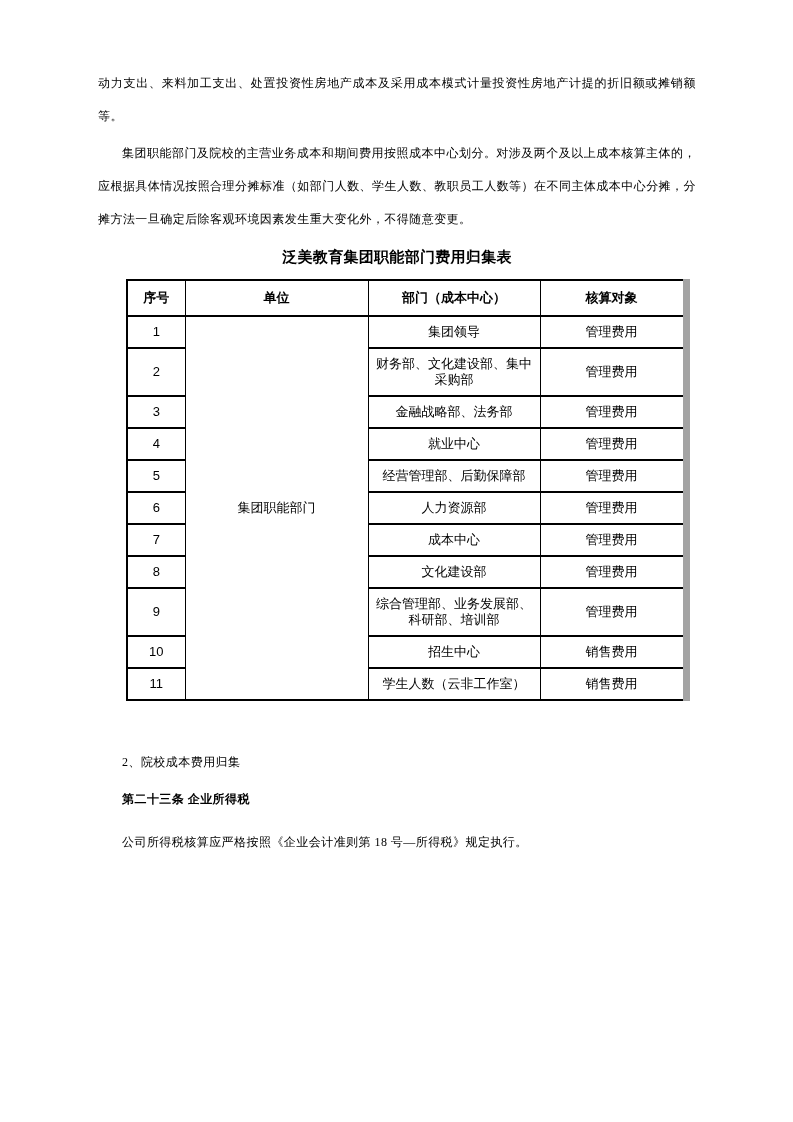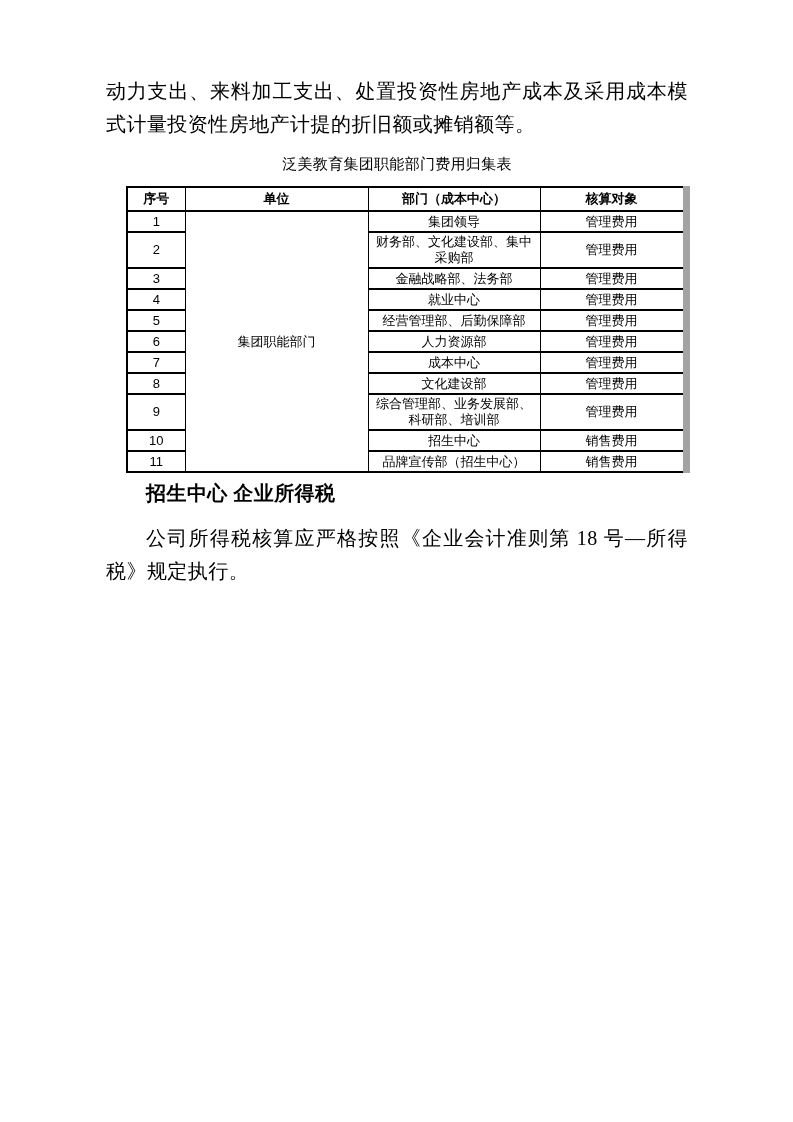--- a/index.html
+++ b/index.html
@@ -9,73 +9,74 @@
     height: 1122px;
     margin: 0 auto;
     background: #ffffff;
     box-sizing: border-box;
     padding: 63px 93px 0 94px;
     font-family: "Liberation Serif", "DejaVu Serif", serif;
     color: #000000;
     overflow: hidden;
   }
   .para {
-    margin: 12px;
-    font-size: 20px;
+    margin: 4px;
+    font-size: 12px;
     line-height: 33px;
     letter-spacing: 0.45px;
     text-align: justify;
   }
   .indent { text-indent: 2em; }
   .mt-tiny  { margin-top: 3px; }
   .mt-sm    { margin-top: 4px; }
   .mt-med   { margin-top: 10px; }
   .mt-sub   { margin-top: 12px; }
   .mt-sect  { margin-top: 45px; }
   .bold { font-weight: bold; }
   .table-title {
     margin: 10px 0 0 0;
     font-size: 15px;
     line-height: 22px;
-    font-weight: normal;
+    font-weight: bold;
     text-align: center;
     letter-spacing: 0.3px;
   }
   table.expense {
     margin: 11px 0 0 32px;
     width: 559px;
     border-collapse: collapse;
     table-layout: fixed;
     font-size: 13px;
     line-height: 16px;
   }
   table.expense th, table.expense td {
     border-top: 2px solid #000;
     border-bottom: 2px solid #000;
     border-left: 1px solid #000;
     border-right: 1px solid #000;
-    padding: 1px 3px;
+    padding: 7px 3px;
     text-align: center;
     vertical-align: middle;
     overflow: hidden;
   }
   table.expense th:first-child, table.expense td:first-child { border-left: 2px solid #000; }
   table.expense th:last-child,  table.expense td:last-child  { border-right: 7px solid #a3a3a3; }
   table.expense th { font-weight: bold; height: 20px; }
   table.expense tr { height: 21px; }
   table.expense tr.tall { height: 35px; }
   .c-no { font-family: "Liberation Sans", "DejaVu Sans", sans-serif; font-size: 13px; }
 </style>
 </head>
 <body>
 
 <div class="page">
 
   <p class="para">动力支出、来料加工支出、处置投资性房地产成本及采用成本模式计量投资性房地产计提的折旧额或摊销额等。</p>
 
+  <p class="para indent mt-tiny">集团职能部门及院校的主营业务成本和期间费用按照成本中心划分。对涉及两个及以上成本核算主体的，应根据具体情况按照合理分摊标准（如部门人数、学生人数、教职员工人数等）在不同主体成本中心分摊，分摊方法一旦确定后除客观环境因素发生重大变化外，不得随意变更。</p>
 
 
   <h3 class="table-title">泛美教育集团职能部门费用归集表</h3>
 
   <table class="expense">
     <colgroup>
       <col style="width:58px">
       <col style="width:183px">
       <col style="width:172px">
       <col style="width:146px">
@@ -135,27 +136,28 @@
         <td>综合管理部、业务发展部、科研部、培训部</td>
         <td>管理费用</td>
       </tr>
       <tr>
         <td class="c-no">10</td>
         <td>招生中心</td>
         <td>销售费用</td>
       </tr>
       <tr>
         <td class="c-no">11</td>
-        <td>品牌宣传部（招生中心）</td>
+        <td>学生人数（云非工作室）</td>
         <td>销售费用</td>
       </tr>
     </tbody>
   </table>
 
+  <p class="para indent mt-sect">2、院校成本费用归集</p>
 
 
 
 
-  <p class="para indent bold mt-sm">招生中心 企业所得税</p>
+  <p class="para indent bold mt-sm">第二十三条 企业所得税</p>
 
   <p class="para indent mt-med">公司所得税核算应严格按照《企业会计准则第 18 号—所得税》规定执行。</p>
 
 </div>
 
 </body></html>

